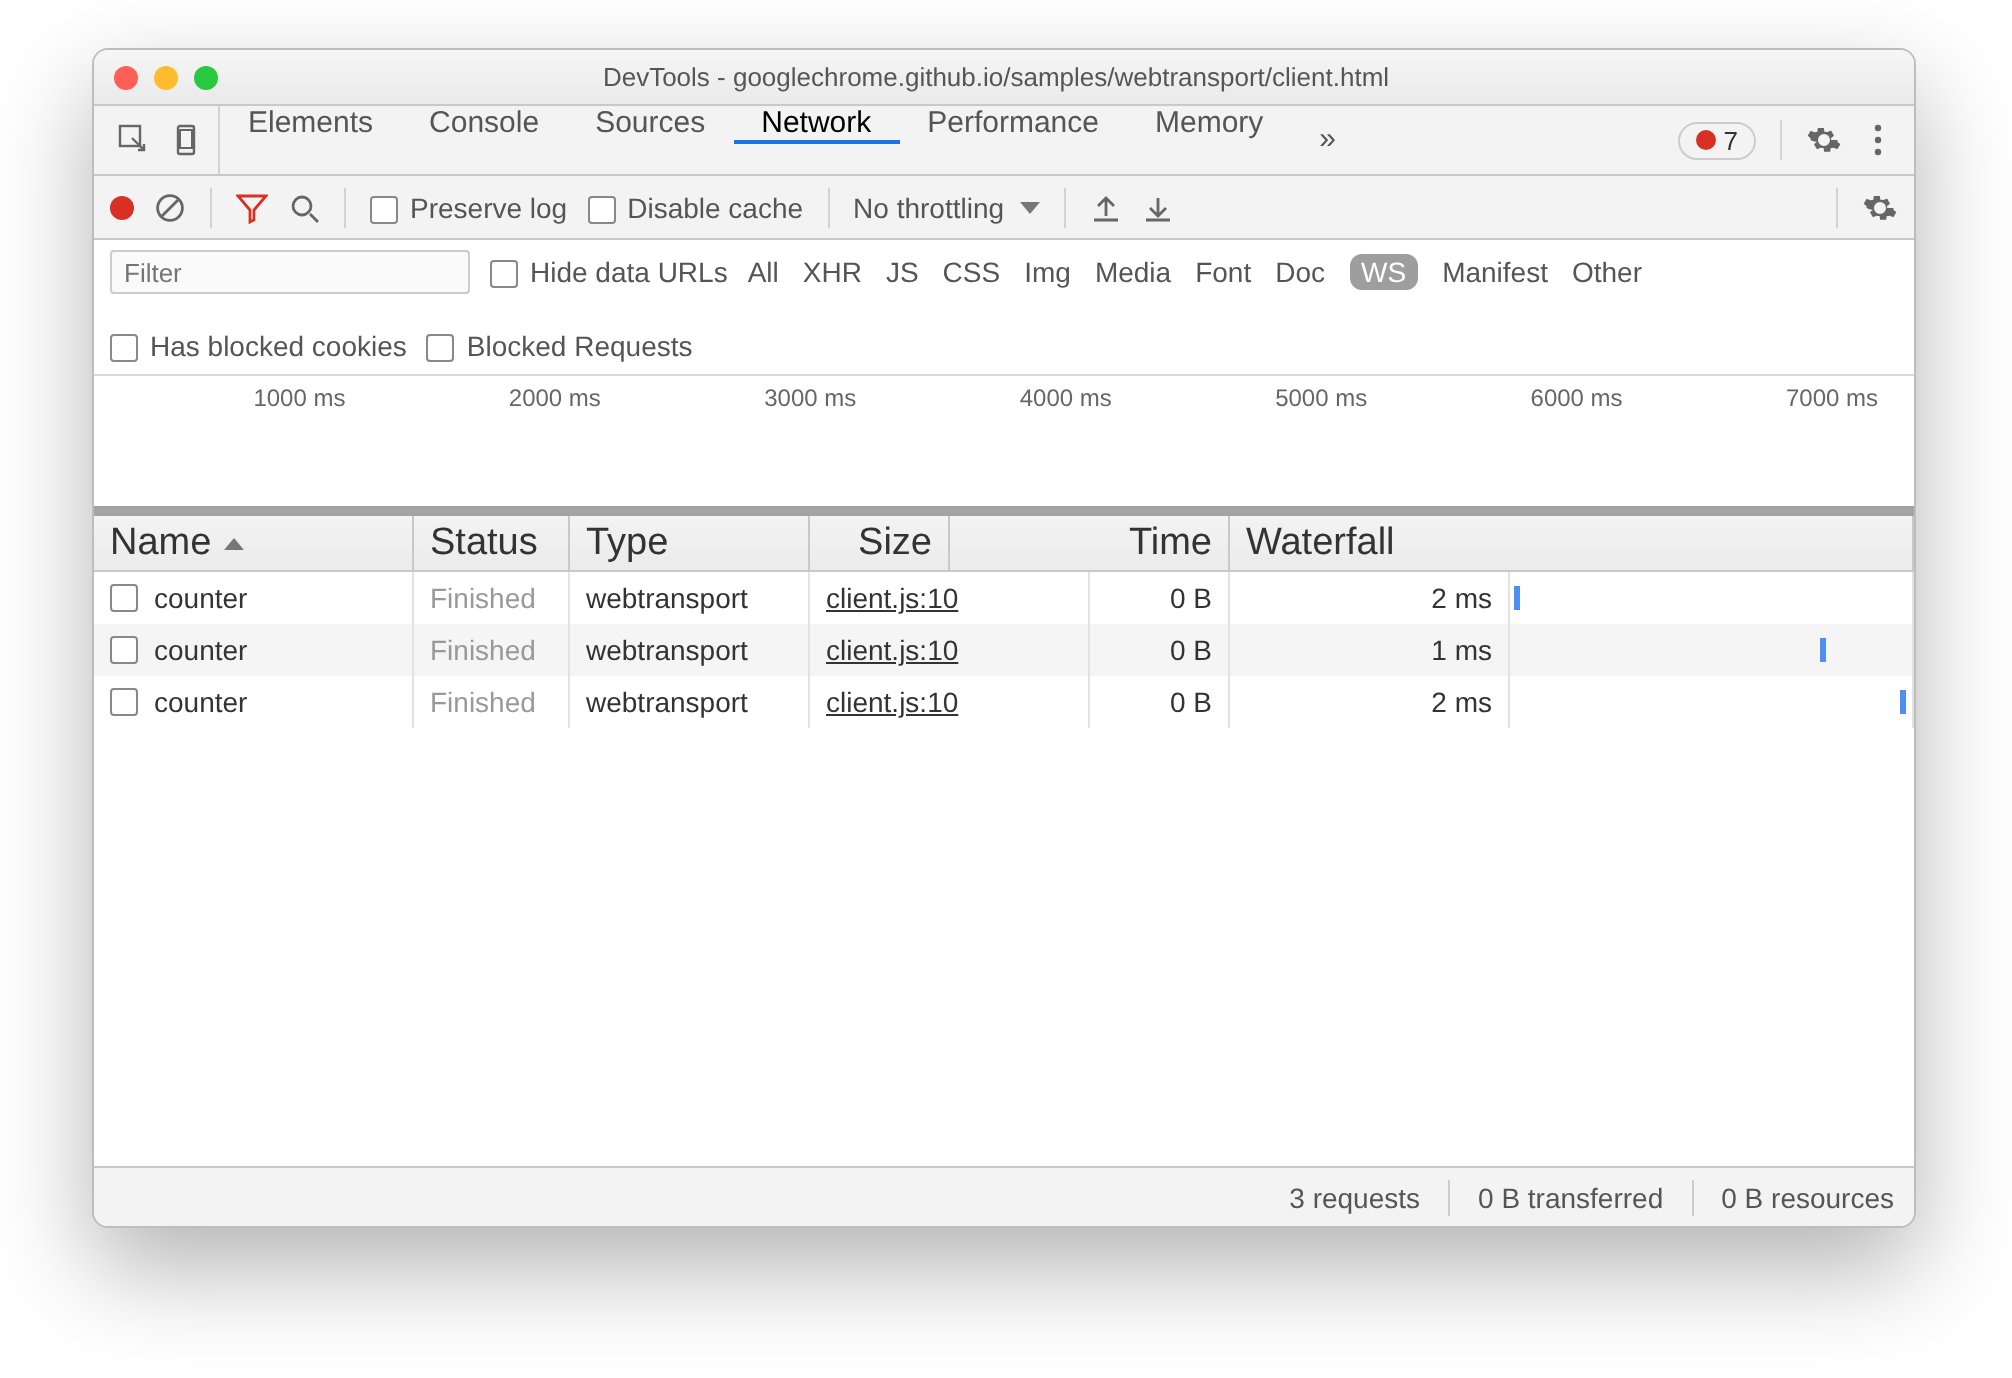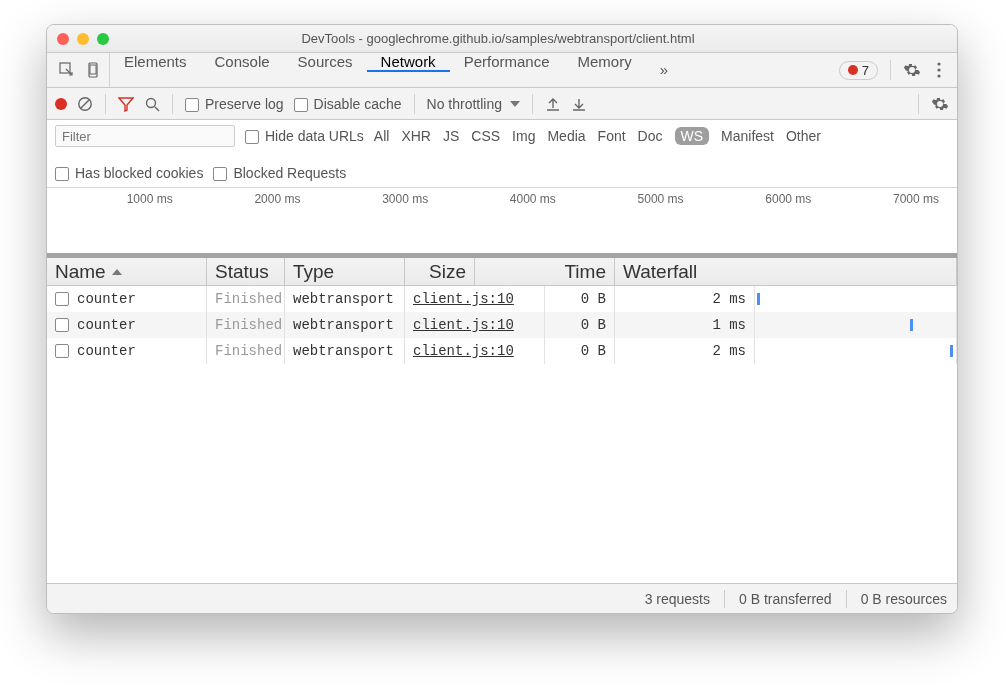--- a/index.html
+++ b/index.html
@@ -127,21 +127,21 @@
 .col-init { width:140px; }
 .col-size { width:70px; justify-content:flex-end;}
 .col-time { width:140px; justify-content:flex-end;}
 .col-water { flex:1; }
 .sort-asc { margin-left:6px; width:0; height:0; border-left:5px solid transparent; border-right:5px solid transparent; border-bottom:6px solid #777; }
 
 .grid-body { flex:1; background:#fff; overflow:auto; }
 .row { display:flex; height:26px; align-items:stretch; font-size:14px; color:#333; }
 .row:nth-child(odd){ background:#fff; }
 .row:nth-child(even){ background:#f5f5f5; }
-.row .cell { border-right:1px solid #e2e2e2; display:flex; align-items:center; padding:0 8px;font-family:Liberation Mono, monospace; }
+.row .cell { border-right:1px solid #e2e2e2; display:flex; align-items:center; padding:0 8px; }
 .cell-name { width:160px; gap:8px; }
 .cell-status { width:78px; color:#999; }
 .cell-type { width:120px; }
 .cell-init { width:140px; text-decoration:underline; color:#333; }
 .cell-size { width:70px; justify-content:flex-end; }
 .cell-time { width:140px; justify-content:flex-end; }
 .cell-water { flex:1; position:relative; }
 .wbar { position:absolute; top:7px; height:12px; width:3px; background:#4f8ff3; }
 
 .statusbar {

